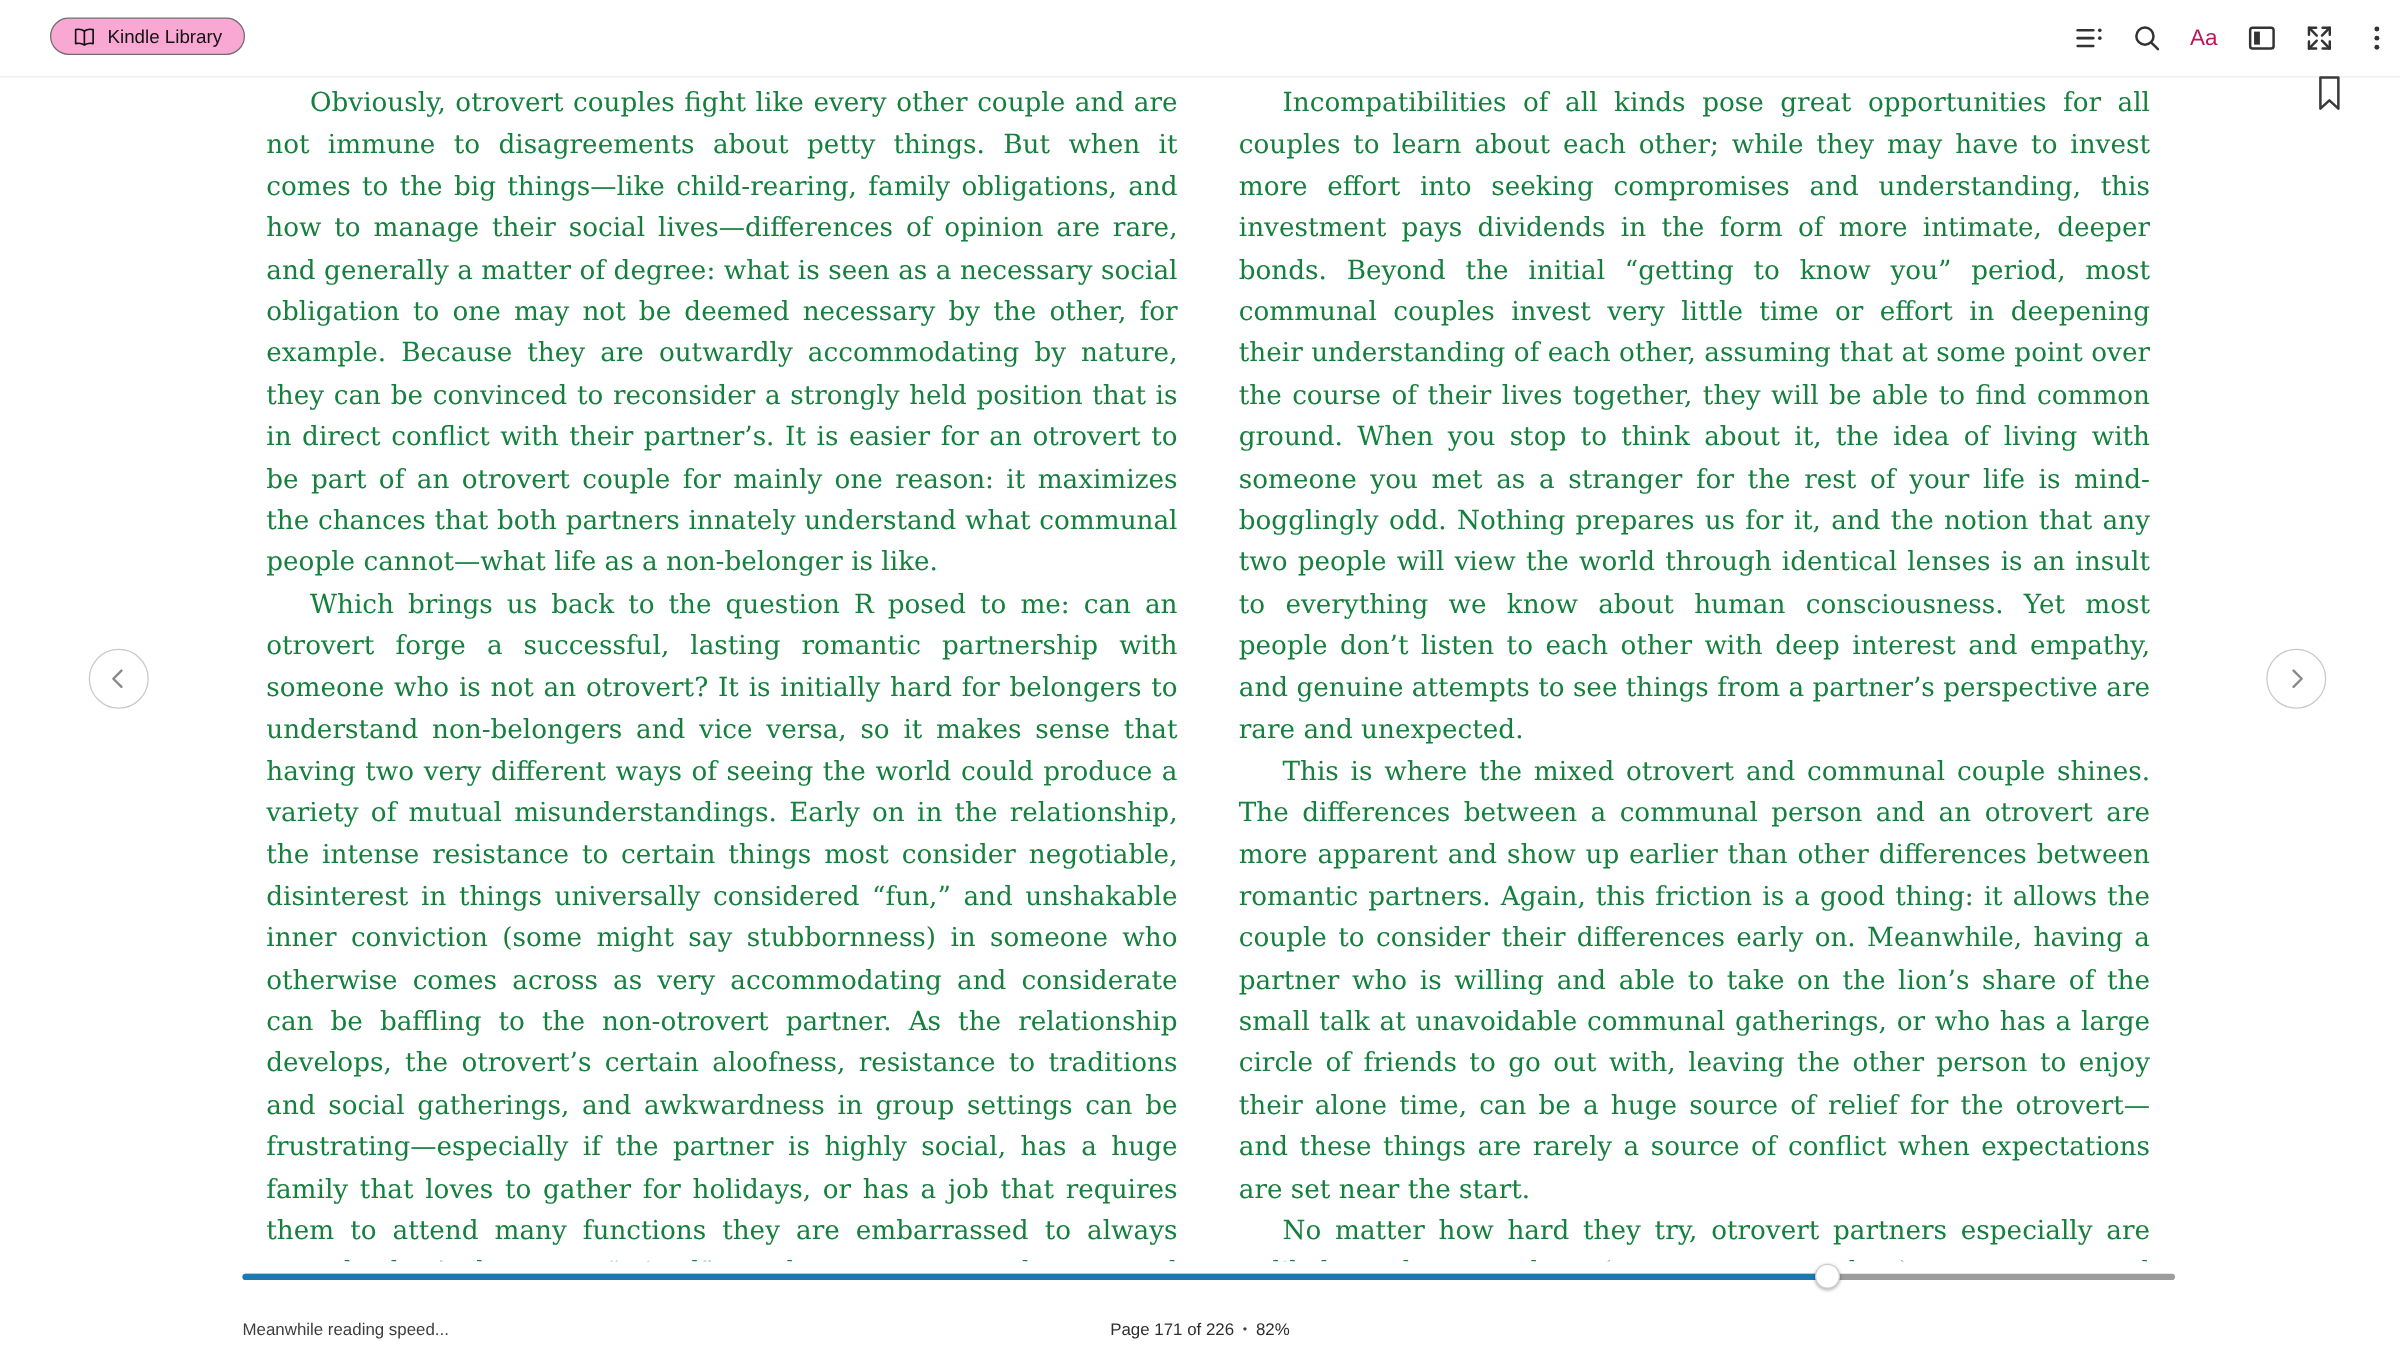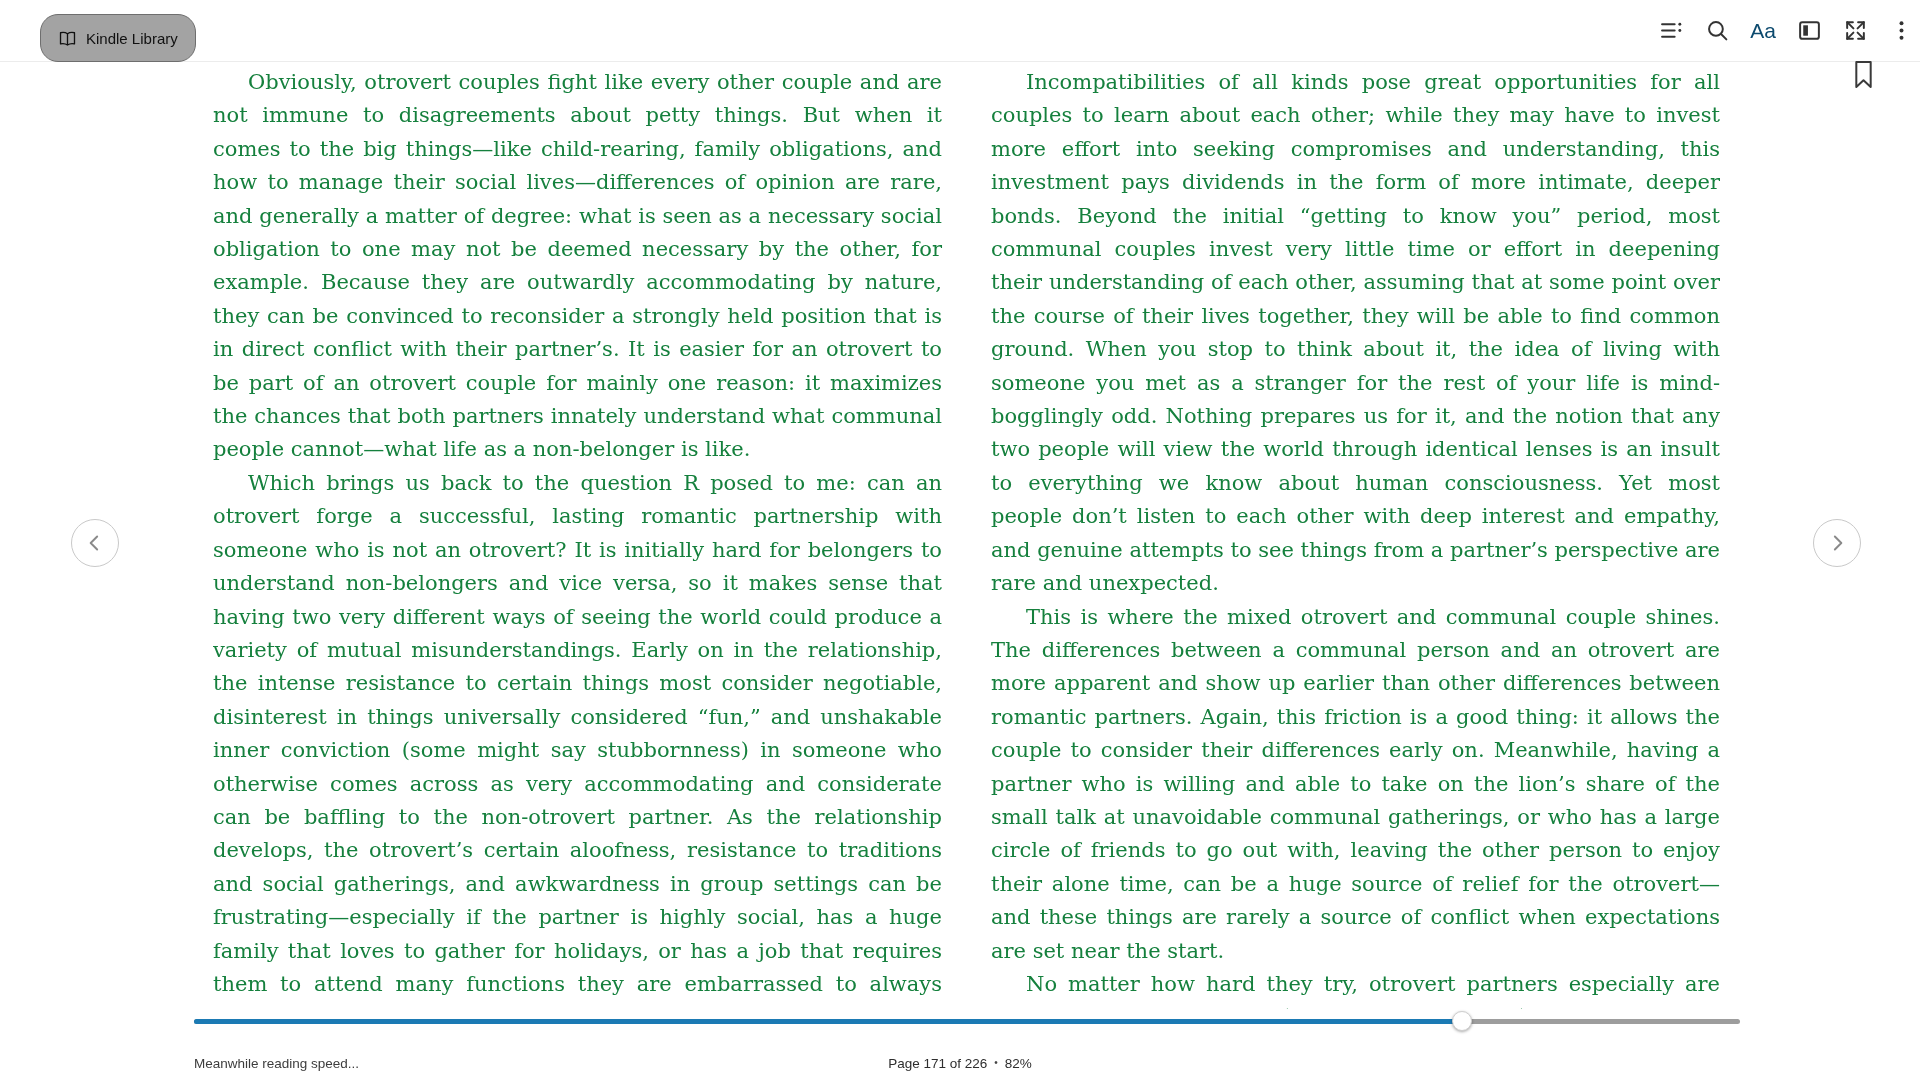--- a/index.html
+++ b/index.html
@@ -8,39 +8,39 @@
     width: 1920px; height: 1080px; background: #ffffff; overflow: hidden;
     font-family: "Liberation Sans", sans-serif; position: relative;
     -webkit-font-smoothing: antialiased;
   }
   
   .topbar {
     position: absolute; top: 0; left: 0; width: 1920px; height: 61px;
     background: #fff; border-bottom: 1px solid #ececec;
   }
   .lib-btn {
-    position: absolute; left: 40px; top: 14px; height: 48px;
+    position: absolute; left: 40px; top: 14px; height: 30px;
     display: flex; align-items: center; gap: 9px; padding: 0 17px;
-    border: 1px solid #6e6e6e; border-radius: 18px; background: #a3a3a3;
+    border: 1px solid #6e6e6e; border-radius: 18px; background: #f9a8d4;
     font-size: 15px; color: #111; cursor: pointer; box-sizing: border-box;
   }
   .page-title {
     position: absolute; left: 250px; right: 330px; top: 0; height: 61px;
     line-height: 61px; text-align: center; font-size: 18px; color: #1f1f1f;
     letter-spacing: 0.3px; white-space: nowrap; overflow: hidden;
   }
   .toolbar {
     position: absolute; right: 6px; top: 0; height: 61px;
     display: flex; align-items: center; gap: 20px;
   }
   .tool {
     width: 26px; height: 26px; display: flex; align-items: center;
     justify-content: center; cursor: pointer; color: #333;
   }
-  .aa-label { font-size: 21px; color: #0c4a6e; }
+  .aa-label { font-size: 18px; color: #be185d; }
   
   .bookmark { position: absolute; left: 1852px; top: 60px; cursor: pointer; }
   
   .content {
     position: absolute; top: 61px; left: 213px; width: 1507px; height: 948px;
     display: flex; gap: 49px; overflow: hidden; padding-top: 5px; box-sizing: border-box;
   }
   .col {
     width: 729px; font-family: "DejaVu Serif", "Liberation Serif", serif;
     font-size: 21px; line-height: 33.4px; color: #15803d;

